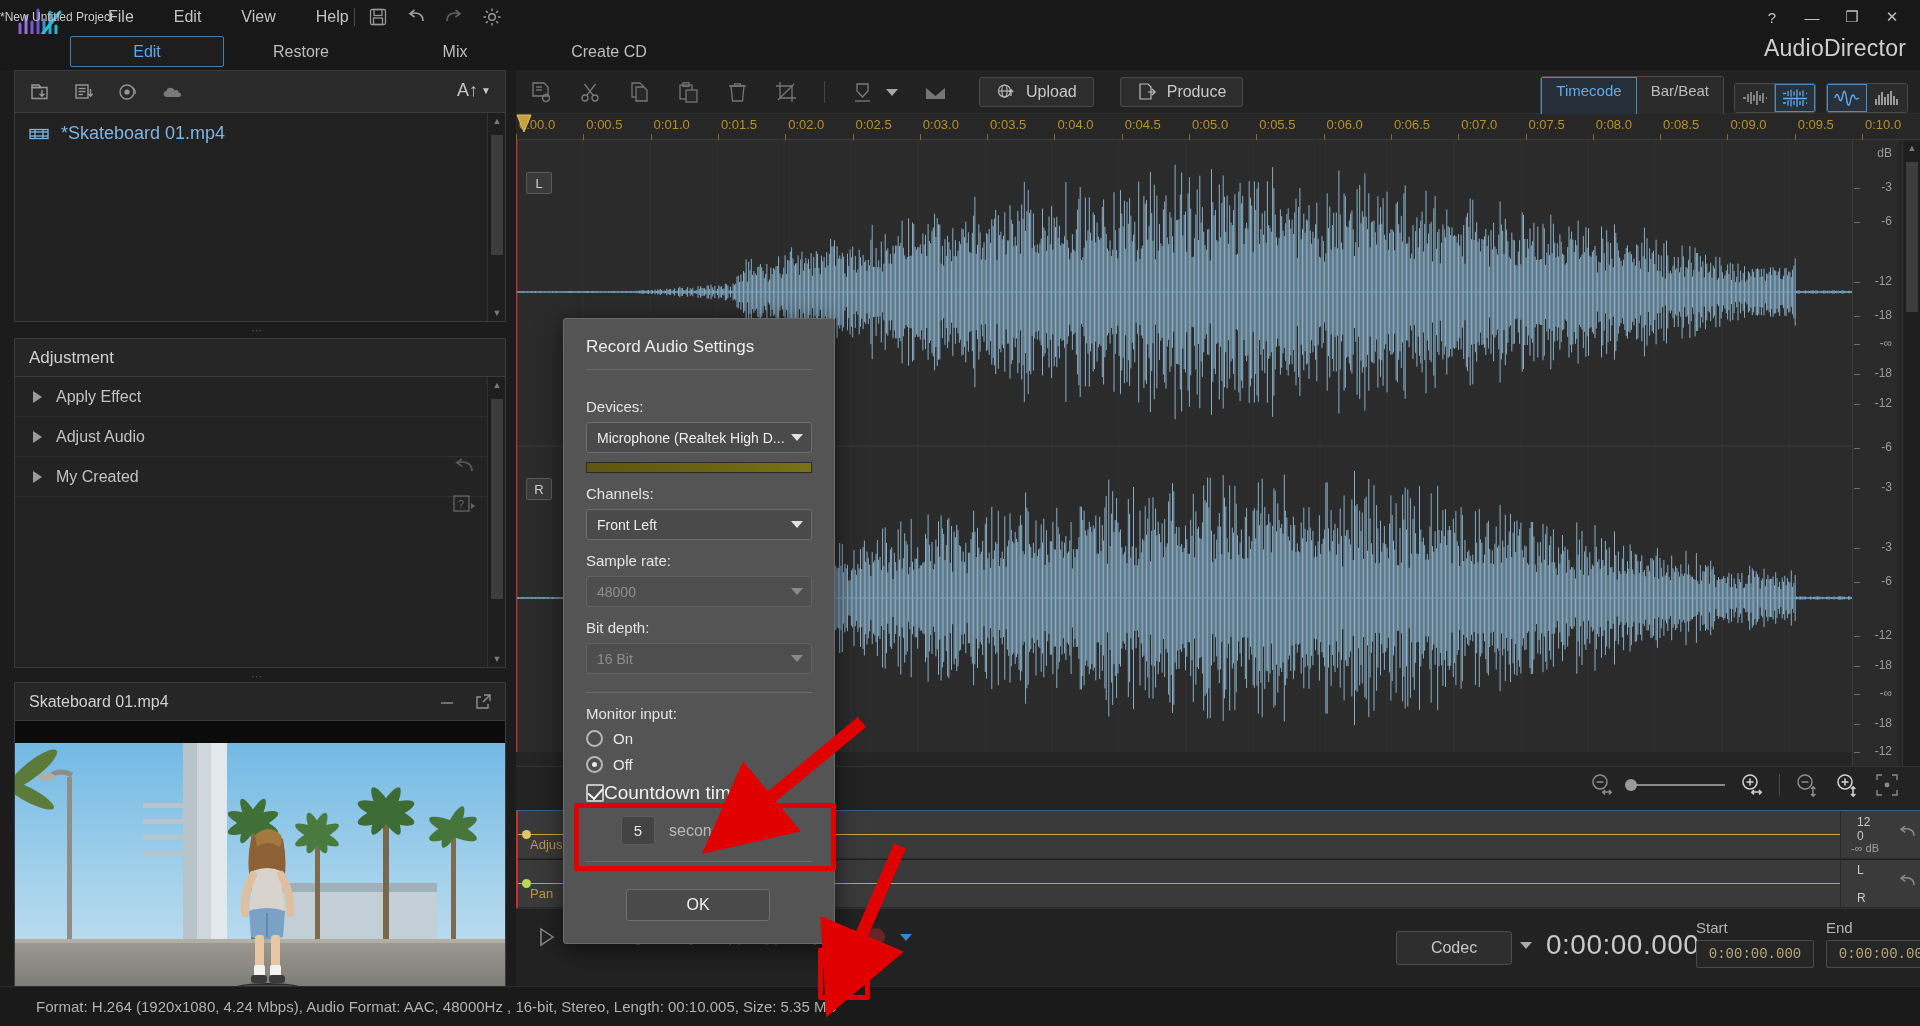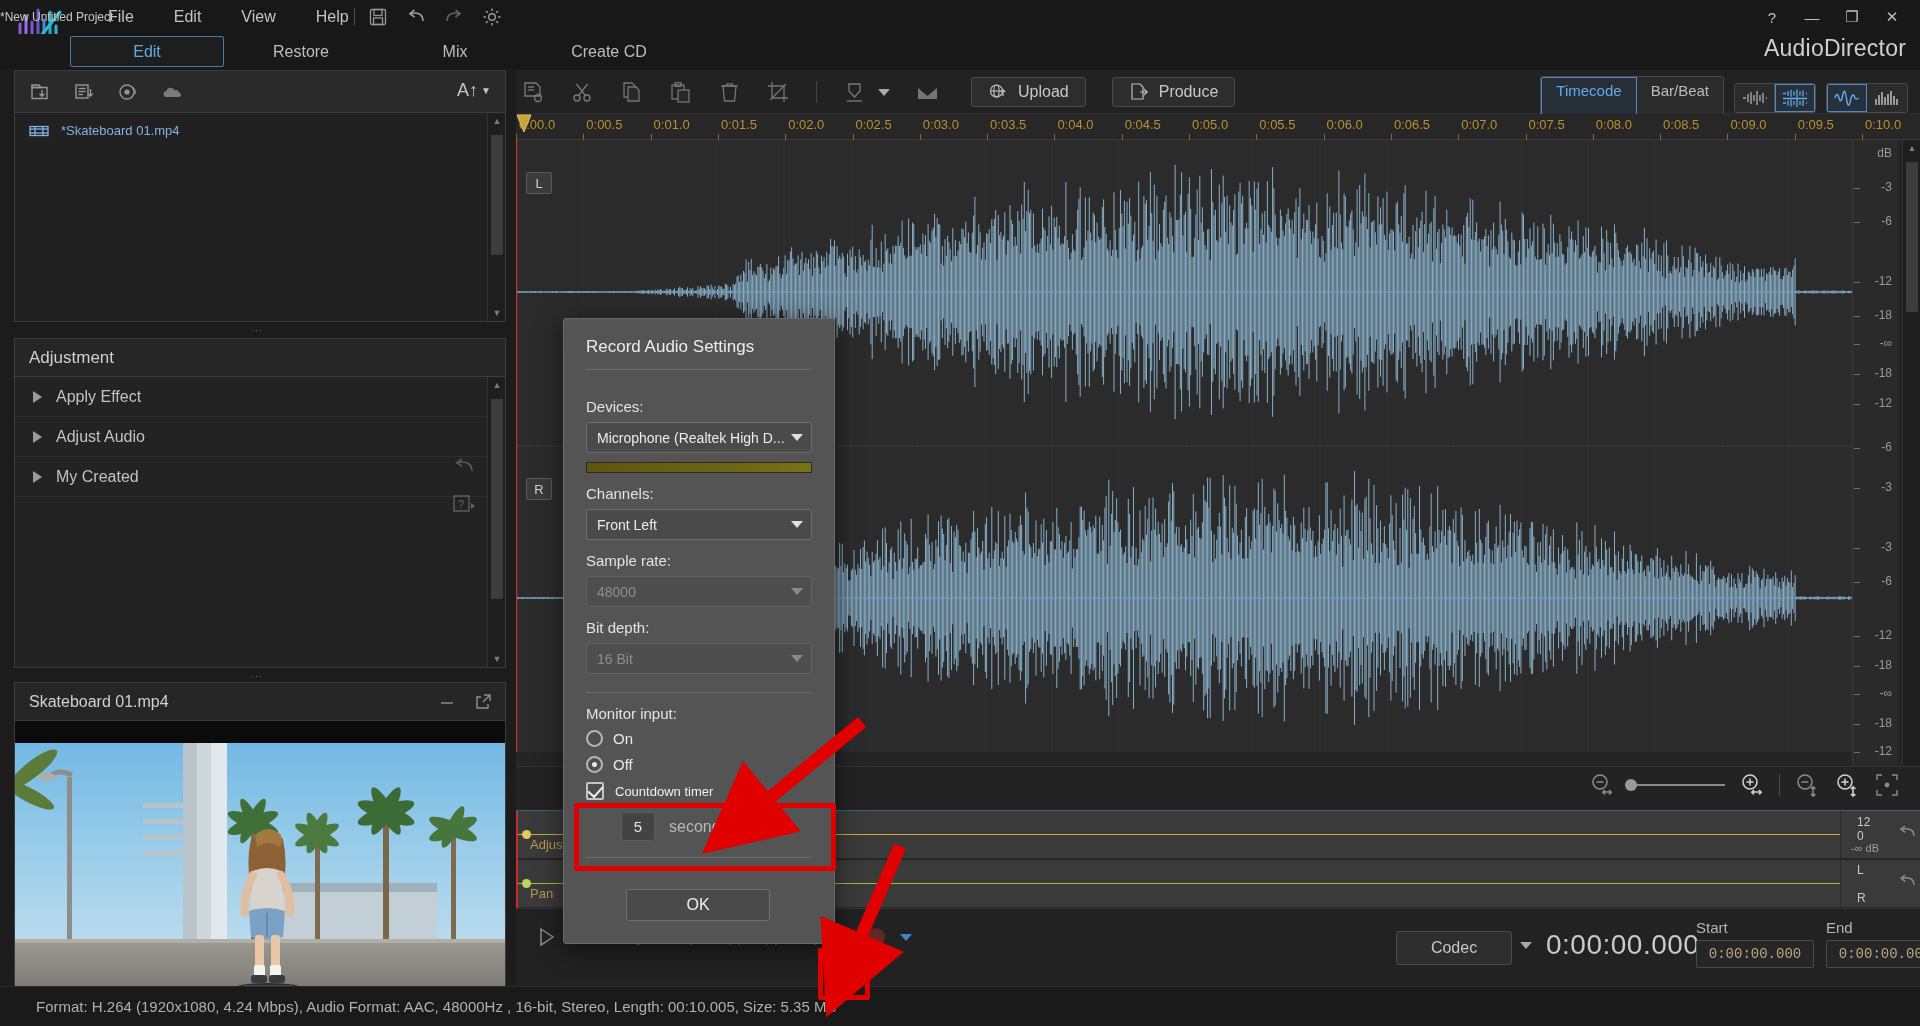--- a/index.html
+++ b/index.html
@@ -49,21 +49,21 @@
   .leftcol { position:absolute; left:0; top:70px; width:516px; bottom:40px; background:#1c1c1c; }
 
   .panel { position:absolute; left:14px; right:10px; background:#232323; border:1px solid #3b3b3b; }
 
   
   .lib { top:0; height:252px; }
   .lib-toolbar { height:42px; background:#2a2a2a; border-bottom:1px solid #3b3b3b; display:flex; align-items:center; padding:0 14px; gap:22px; position:relative;}
   .lib-toolbar .ic { width:22px; height:22px; opacity:.72; }
   .lib-az { position:absolute; right:14px; top:9px; font-size:18px; color:#c5c5c5; display:flex; align-items:center; gap:3px;}
   .lib-body { position:absolute; left:0; right:0; top:42px; bottom:0; background:#212121; }
-  .lib-item { display:flex; align-items:center; gap:12px; padding:10px 0 0 14px; color:#7fb4e0; font-size:13px; }
+  .lib-item { display:flex; align-items:center; gap:12px; padding:10px 0 0 14px; color:#7fb4e0; font-size:18px; }
   .film-ic { width:20px; height:14px; }
   .vscroll {
     position:absolute; right:0; top:0; bottom:0; width:18px; background:#1e1e1e;
     border-left:1px solid #333;
   }
   .vscroll .arr { width:18px; height:16px; display:flex; align-items:center; justify-content:center; color:#7a7a7a; font-size:9px;}
   .vscroll .arr.bot { position:absolute; bottom:0; }
   .vthumb { position:absolute; left:3px; width:12px; background:#3d3d3d; border-radius:1px; }
 
   .dots { position:absolute; left:0; right:0; text-align:center; color:#5a5a5a; font-size:11px; letter-spacing:3px; }
@@ -82,21 +82,21 @@
   .prev-head { height:38px; display:flex; align-items:center; padding:0 12px 0 14px; font-size:16px; color:#d0d0d0; background:#262626; border-bottom:1px solid #3b3b3b; }
   .prev-head .sp { flex:1; }
   .prev-head .ic { width:20px; height:20px; opacity:.7; margin-left:16px;}
   .prev-body { position:absolute; left:0; right:0; top:38px; bottom:0; background:#0b0b0b; }
   .prev-video { position:absolute; left:0; right:0; top:22px; height:272px; overflow:hidden; }
 
   
   .main { position:absolute; left:516px; top:70px; right:0; bottom:40px; background:#1e1e1e; }
 
   .maintool { position:absolute; left:0; top:0; right:0; height:44px; background:#222; border-bottom:1px solid #2e2e2e;}
-  .mt-icons { position:absolute; left:6px; top:0; height:44px; display:flex; align-items:center; gap:26px; }
+  .mt-icons { position:absolute; left:14px; top:0; height:44px; display:flex; align-items:center; gap:26px; }
   .mt-icons .ic { width:23px; height:23px; opacity:.62; }
   .mt-sep { width:1px; height:22px; background:#444; }
   .btn-pill {
     height:30px; border:1px solid #4a4a4a; background:#2d2d2d; border-radius:3px;
     display:flex; align-items:center; gap:10px; padding:0 16px; color:#c8c8c8; font-size:16px;
   }
   .mt-right { position:absolute; right:12px; top:6px; display:flex; align-items:center; gap:10px; }
   .seg { display:flex; border:1px solid #4a4a4a; border-radius:3px; overflow:hidden; height:44px;}
   .seg > div { padding:0 14px; line-height:28px; font-size:15px; color:#bbb; background:#2b2b2b; border-right:1px solid #4a4a4a;}
   .seg > div:last-child { border-right:none; }
@@ -173,21 +173,21 @@
   .combo .txt { flex:1; overflow:hidden; white-space:nowrap;}
   .carr { width:0;height:0;border-left:6px solid transparent;border-right:6px solid transparent;border-top:7px solid #e0e0e0;}
   .combo.disabled .carr { border-top-color:#8a8a8a;}
   .levelmeter { height:11px; margin-top:9px; background:#0d0d0d; border:1px solid #2a2a2a;}
   .levelmeter i { display:block; height:100%; width:100%; background:linear-gradient(90deg,#5c5610,#6f6713 70%,#7a7216);}
   .radios { margin-top:8px; }
   .radio { display:flex; align-items:center; gap:10px; margin-bottom:9px; font-size:15px; color:#e8e8e8;}
   .rdot { width:17px; height:17px; border-radius:50%; border:2px solid #b6b6b6; background:#4e4e4e; position:relative;}
   .rdot.sel::after { content:""; position:absolute; left:4px; top:4px; width:5px; height:5px; border-radius:50%; background:#e8e8e8;}
   .cdbox { margin-top:6px; }
-  .chk-row { display:flex; align-items:center; gap:11px; font-size:13px; color:#efefef;}
+  .chk-row { display:flex; align-items:center; font-size:19px; color:#efefef;}
   .chk { width:18px; height:18px; border:2px solid #c4c4c4; border-radius:2px; background:#4e4e4e; position:relative;}
   .chk.on::after {
     content:""; position:absolute; left:3px; top:-1px; width:7px; height:12px;
     border:solid #f2f2f2; border-width:0 2.4px 2.4px 0; transform:rotate(42deg);
   }
   .sec-row { display:flex; align-items:center; gap:14px; margin:12px 0 0 35px;}
   .numbox { width:34px; height:29px; background:#434343; border:1px solid #5c5c5c; border-radius:3px; text-align:center; line-height:27px; font-size:15px; color:#e6e6e6;}
   .okbtn {
     position:absolute; left:62px; bottom:22px; width:144px; height:32px;
     background:#4a4a4a; border:1px solid #6f6f6f; border-radius:3px;

